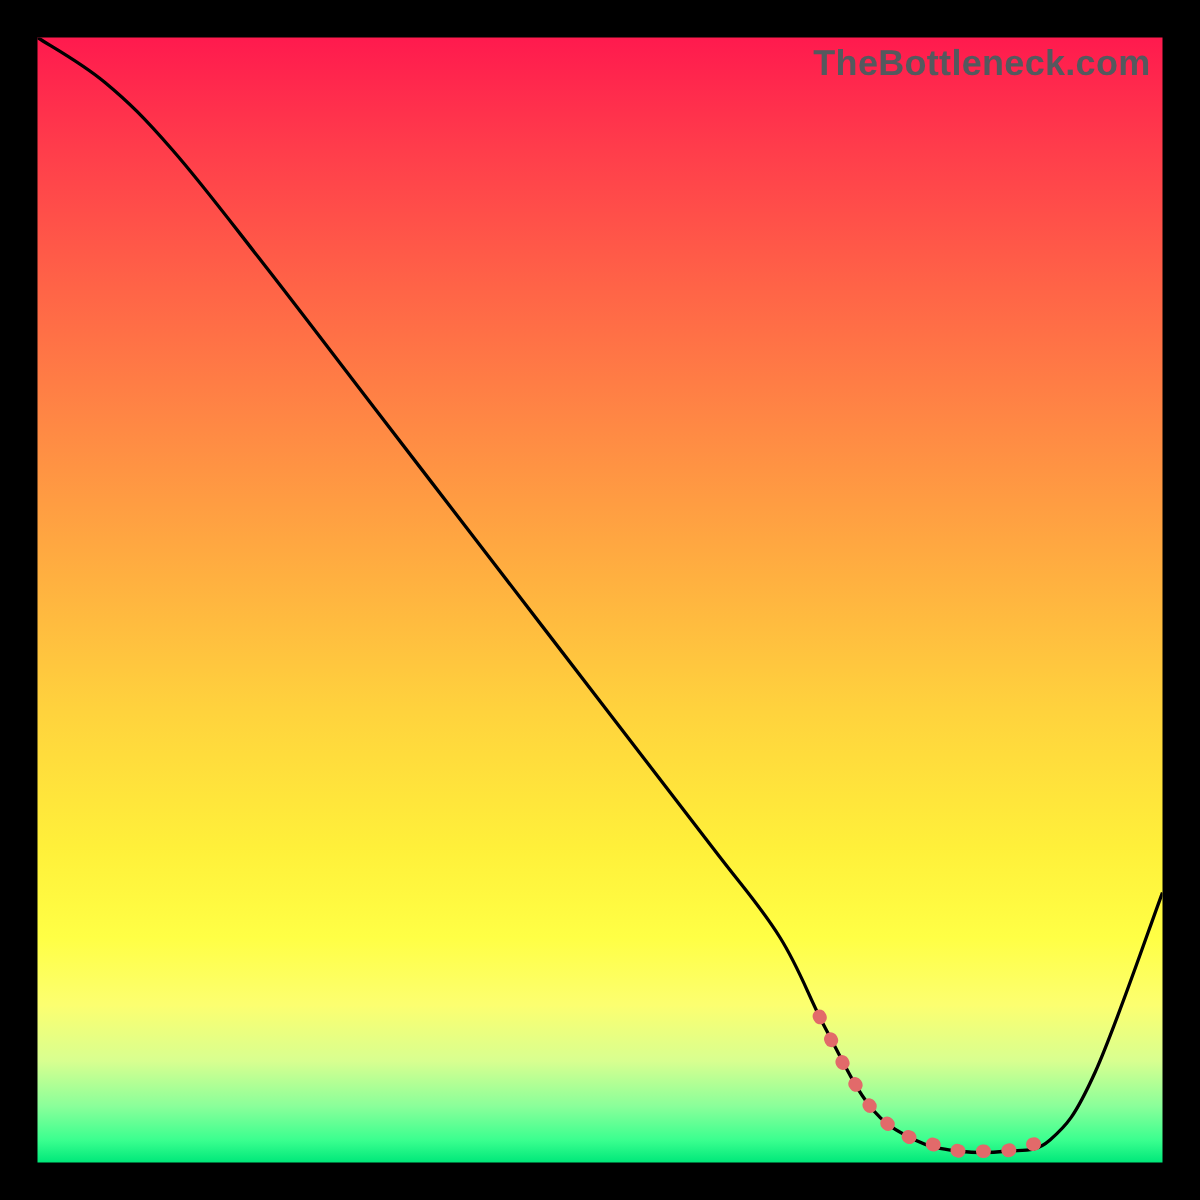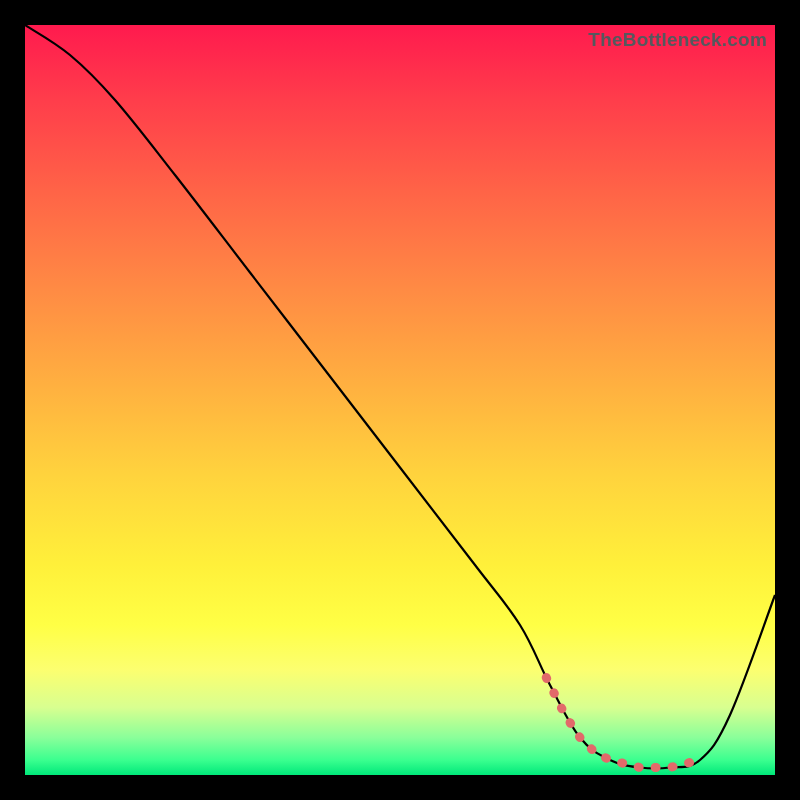--- a/index.html
+++ b/index.html
@@ -30,21 +30,21 @@
       #8aff9a 95%,
       #3bff8f 98%,
       #00e87a 100%
     );
   }
   .watermark {
     position: absolute;
     top: 4px;
     right: 8px;
     font-family: Arial, Helvetica, sans-serif;
-    font-size: 19px;
+    font-size: 24px;
     font-weight: 600;
     color: #54595e;
     letter-spacing: 0.2px;
   }
   svg.plot {
     position: absolute;
     left: 0;
     top: 0;
     width: 750px;
     height: 750px;

